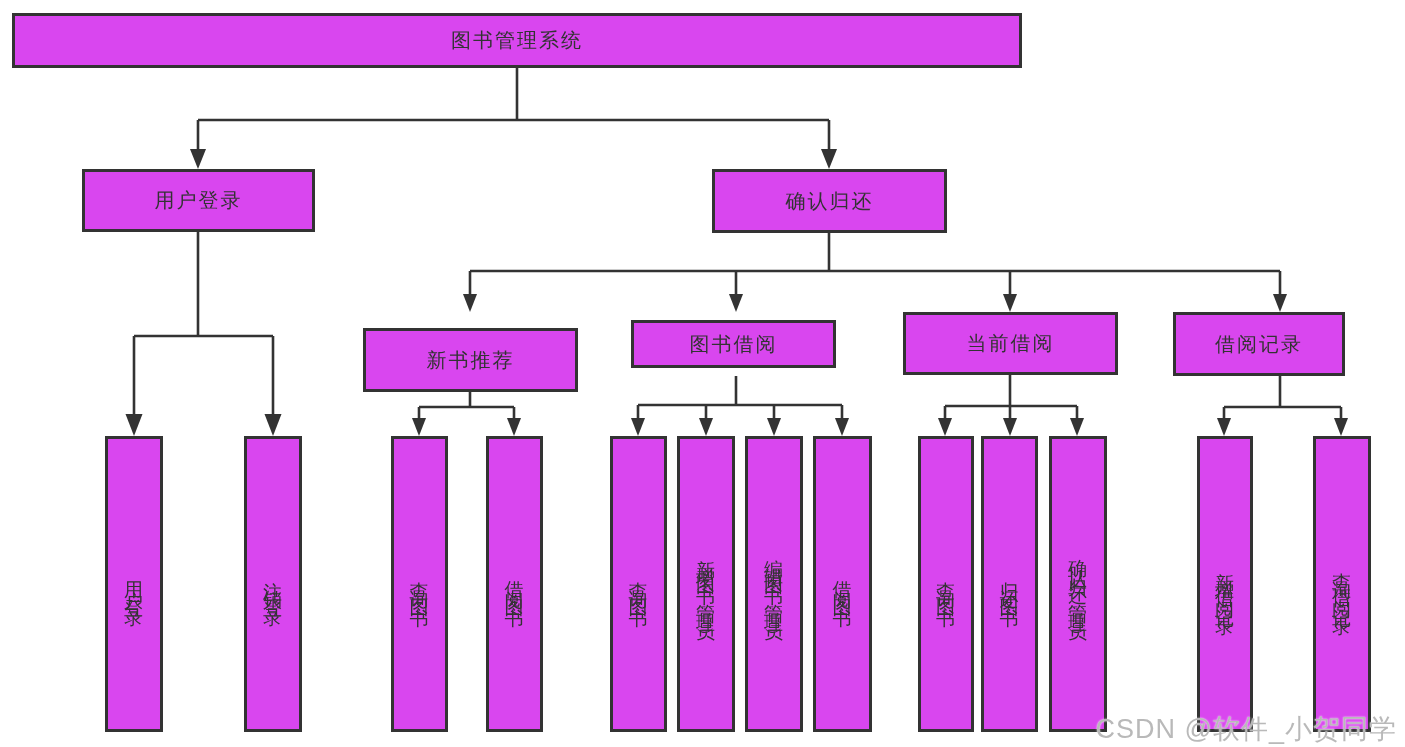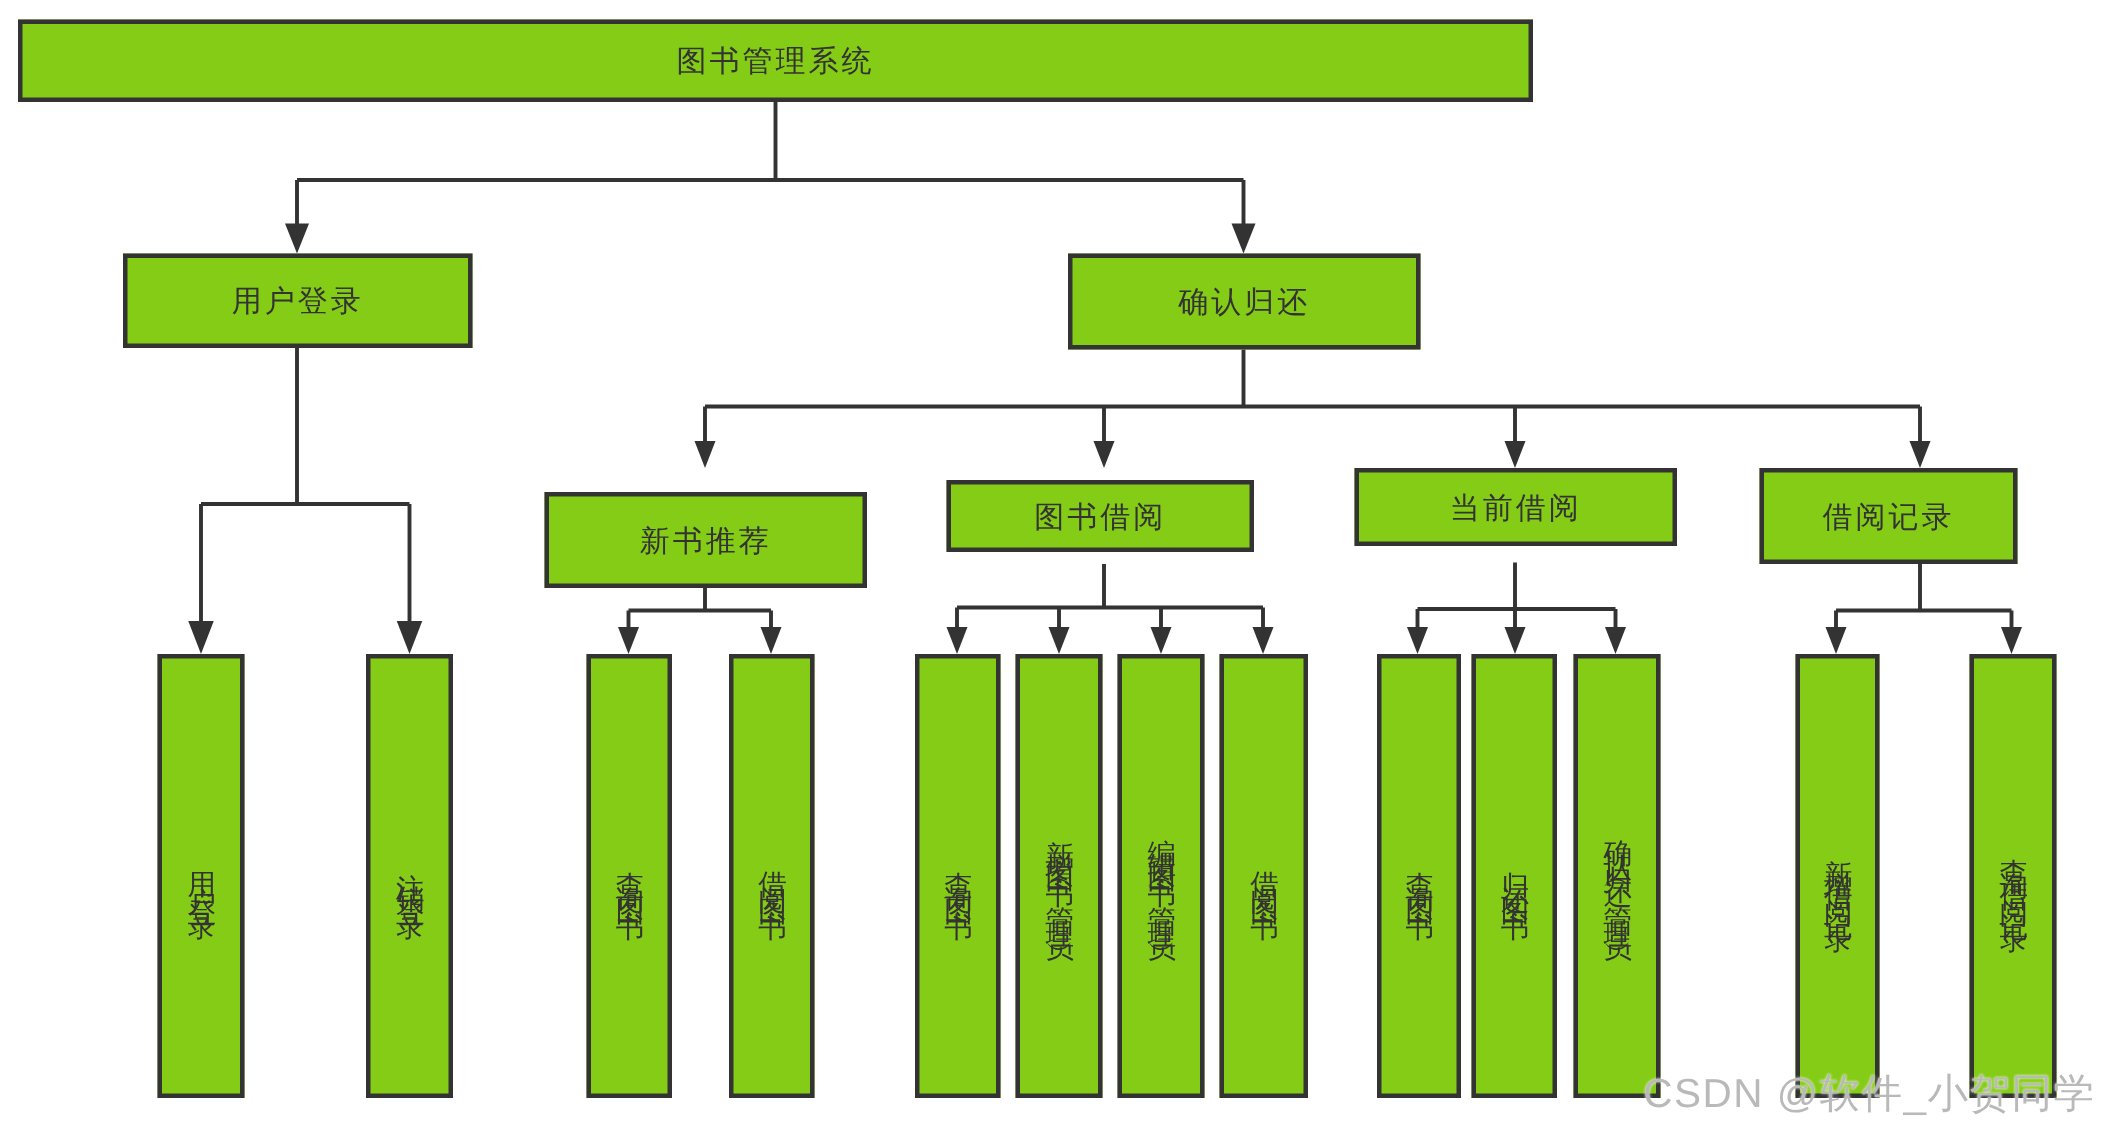--- a/index.html
+++ b/index.html
@@ -12,21 +12,21 @@
   body{
     width:1405px;height:747px;position:relative;overflow:hidden;
     background:var(--bg);
     font-family:"Liberation Sans","DejaVu Sans",sans-serif;
     color:var(--ink);
   }
   #connectors{position:absolute;left:0;top:0;width:1405px;height:747px;z-index:0;}
   .cline{stroke:var(--line);stroke-width:2.6px;fill:none;}
   .carrow{fill:var(--line);stroke:none;}
   .hbox,.vbox{
-    position:absolute;box-sizing:border-box;background:#84cc16;
+    position:absolute;box-sizing:border-box;background:#d946ef;
     border:3px solid var(--line);
     display:flex;align-items:center;justify-content:center;
     z-index:1;
   }
   .lbl{
     font-size:20px;font-weight:500;letter-spacing:2px;white-space:nowrap;
   }
   .vbox{top:436px;height:296px;}
   .vlbl{
     writing-mode:vertical-rl;text-orientation:mixed;
@@ -107,21 +107,21 @@
 <div class="hbox" style="left:712px;top:169px;width:235px;height:64px">
   <span class="lbl">确认归还</span>
 </div>
 
 <div class="hbox" style="left:363px;top:328px;width:215px;height:64px">
   <span class="lbl">新书推荐</span>
 </div>
 <div class="hbox" style="left:631px;top:320px;width:205px;height:48px">
   <span class="lbl">图书借阅</span>
 </div>
-<div class="hbox" style="left:903px;top:312px;width:215px;height:52px">
+<div class="hbox" style="left:903px;top:312px;width:215px;height:63px">
   <span class="lbl">当前借阅</span>
 </div>
 <div class="hbox" style="left:1173px;top:312px;width:172px;height:64px">
   <span class="lbl">借阅记录</span>
 </div>
 
 <div class="vbox" style="left:105px;width:58px">
   <span class="vlbl">用户登录</span>
 </div>
 <div class="vbox" style="left:244px;width:58px">

